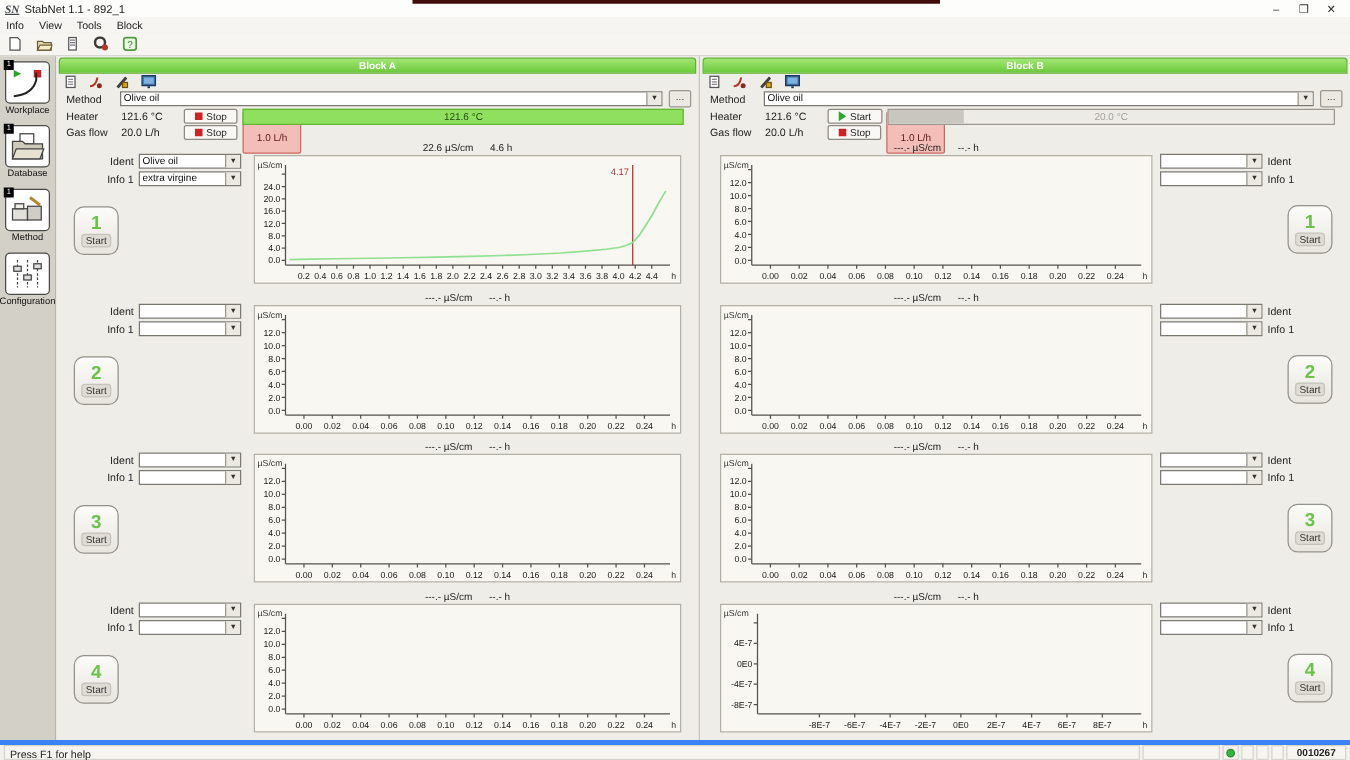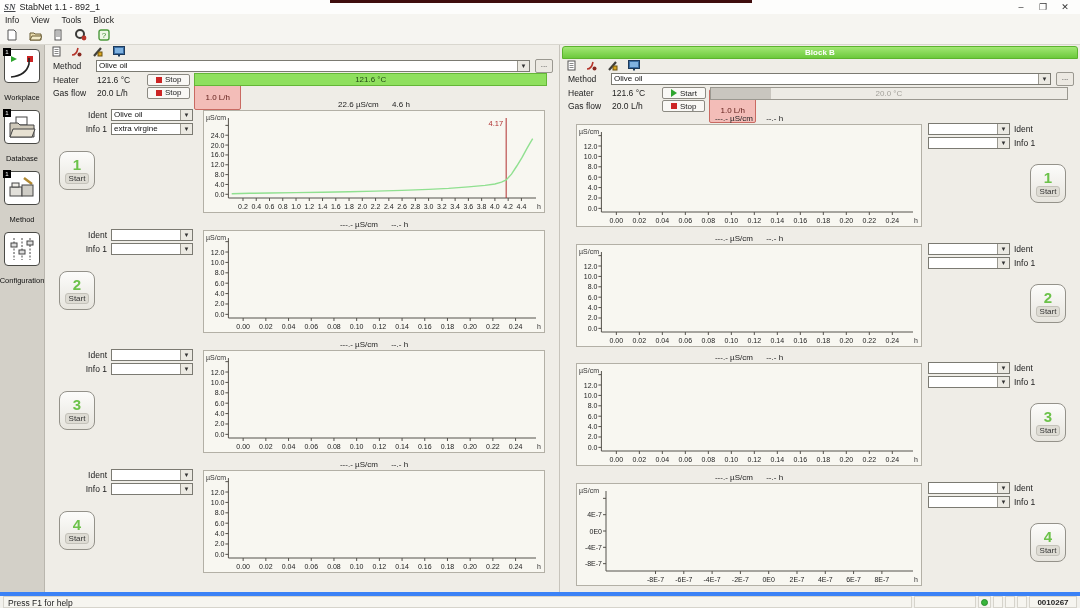--- a/index.html
+++ b/index.html
@@ -19,21 +19,21 @@
   .menu-item{cursor:default;}
   .toolbar{height:18px;background:#f6f5f1;border-bottom:1px solid #d9d7cf;display:flex;align-items:center;gap:9px;padding-left:5px;flex:0 0 auto;}
   .tb-icon{display:inline-flex;align-items:center;justify-content:center;width:14px;height:14px;}
 
   
   .main{flex:1;display:flex;min-height:0;}
   .sidebar{width:45px;background:#d3d0c8;border-right:1px solid #b9b6ae;display:flex;flex-direction:column;align-items:center;padding-top:4px;box-sizing:border-box;flex:0 0 auto;}
   .side-item{margin-bottom:8px;text-align:center;}
   .side-tile{width:34px;height:32px;background:#fff;border:1px solid #4a4a46;border-radius:4px;position:relative;display:flex;align-items:center;justify-content:center;margin:0 auto;}
   .badge{position:absolute;top:-2px;left:-2px;width:8px;height:8px;background:#000;color:#fff;font-size:6px;line-height:8px;text-align:center;}
-  .side-label{font-size:7.5px;color:#111;margin-top:10px;}
+  .side-label{font-size:7.5px;color:#111;margin-top:0;}
 
   .workspace{flex:1;display:flex;background:#efede7;min-width:0;}
   .block{display:flex;flex-direction:column;box-sizing:border-box;}
   .block-a{width:514px;}
   .block-b{width:520px;}
   .block-divider{width:1px;background:#c7c4bc;}
   .block-header{height:11px;margin:1px 2px 0 2px;border-radius:3px 3px 0 0;
     background:linear-gradient(#a2e774,#6cc93c);border:1px solid #5cb32e;
     color:#fff;font-size:8px;font-weight:bold;text-align:center;line-height:11px;}
   .block-toolbar{height:13px;display:flex;gap:10px;align-items:center;padding-left:7px;}
@@ -201,20 +201,21 @@
               </g>
             </svg>
         </div>
         <div class="side-label">Configuration</div>
       </div>
     </div>
 
     <div class="workspace">
 
       <div class="block block-a">
+        <div class="block-header">Block A</div>
         <div class="block-toolbar">
           <span class="bt-icon">
               <svg width="9" height="11">
                 <rect x="1" y="1" width="7" height="9" fill="#fff" stroke="#555"></rect>
                 <line x1="2.5" y1="3.5" x2="6.5" y2="3.5" stroke="#888"></line>
                 <line x1="2.5" y1="5.5" x2="6.5" y2="5.5" stroke="#888"></line>
                 <line x1="2.5" y1="7.5" x2="6.5" y2="7.5" stroke="#888"></line>
               </svg>
             </span>
           <span class="bt-icon">

